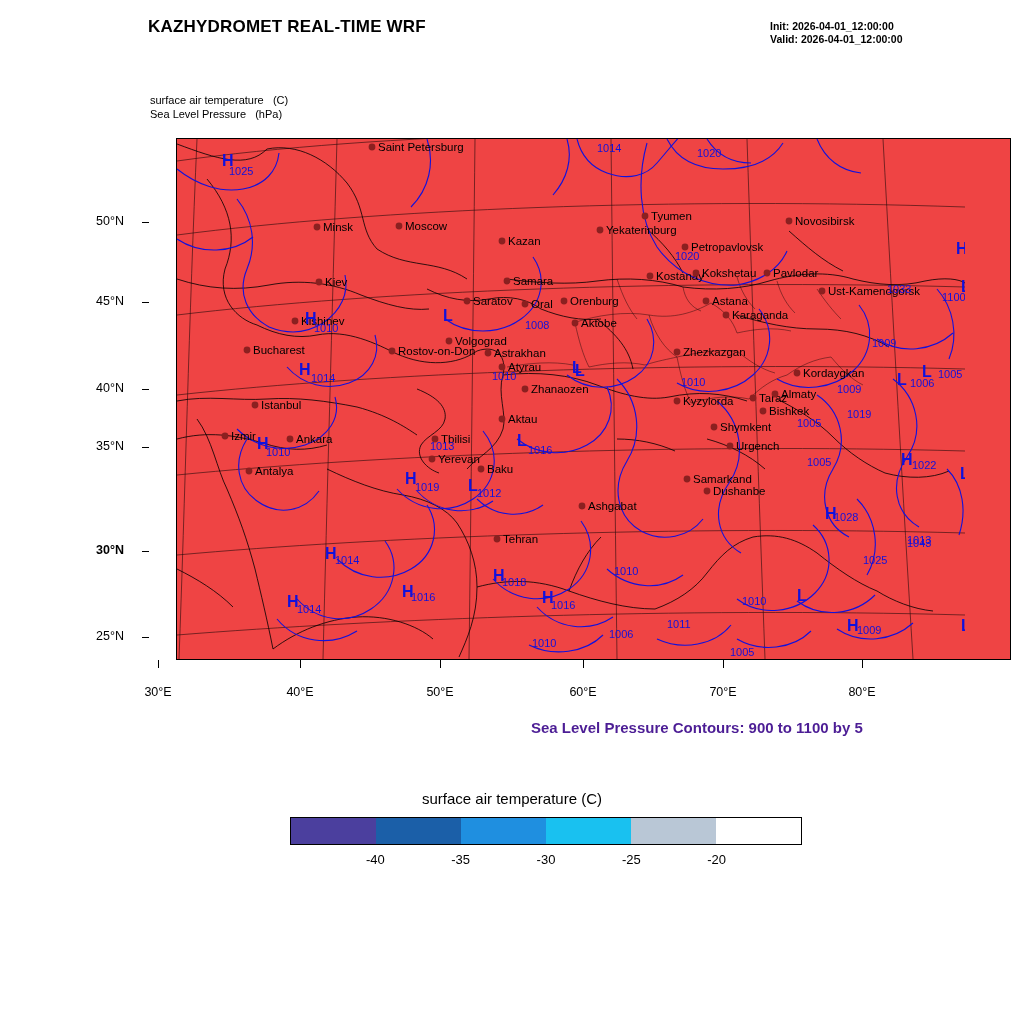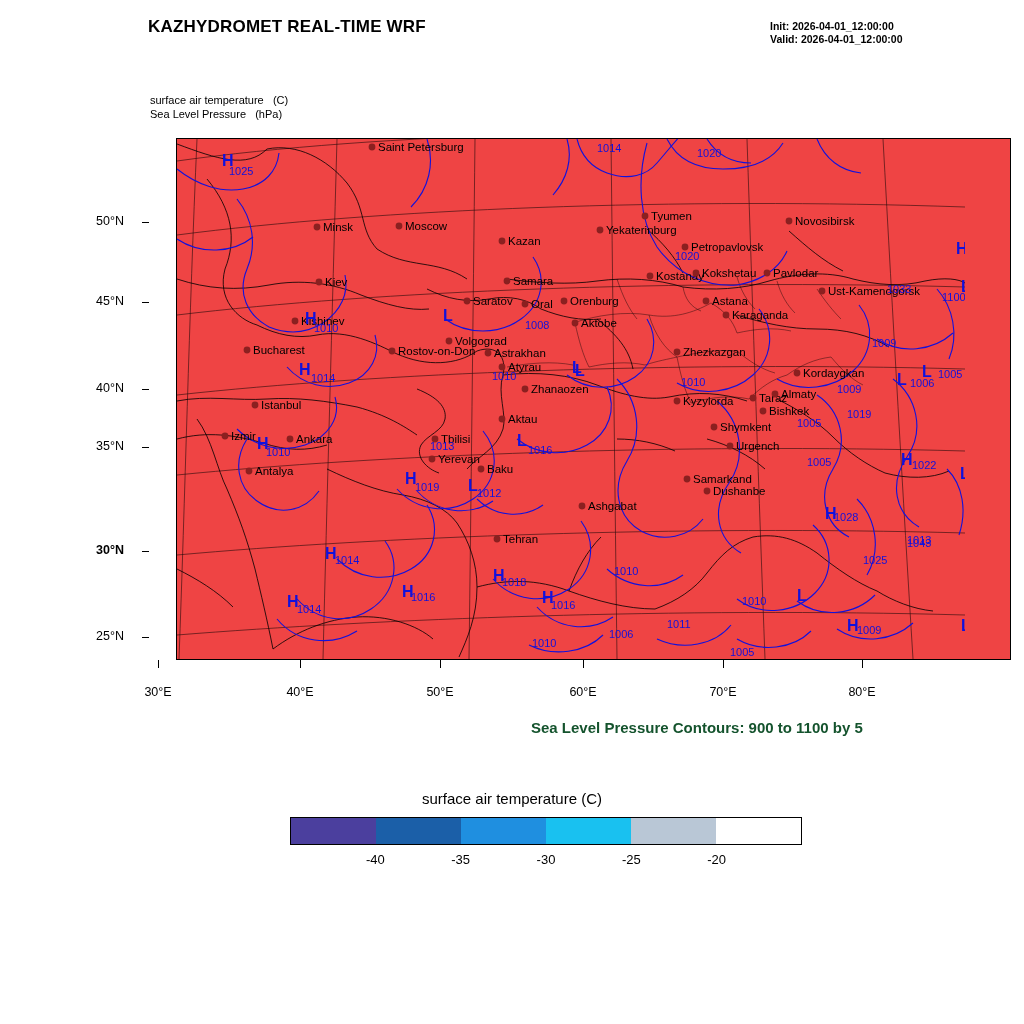--- a/index.html
+++ b/index.html
@@ -24,21 +24,21 @@
     left:148px;top:138px;width:835px;height:522px;
     border:1px solid #000;box-sizing:border-box;background:#ef4444;overflow:hidden;margin-left:28px;
   }
   #map-svg{position:absolute;left:0;top:0;}
   
   .ylab{font-size:12.5px;text-align:center;width:60px;}
   .xlab{font-size:12.5px;text-align:center;width:60px;}
   .tickmark{background:#000;}
   
   #contour-caption{
-    left:531px;top:719px;font-size:15px;color:#14532d;font-weight:bold;
+    left:531px;top:719px;font-size:15px;color:#4c1d95;font-weight:bold;
   }
   
   #cb-title{left:0;top:790px;width:1024px;text-align:center;font-size:15px;}
   #cb-wrap{left:290px;top:817px;width:512px;height:28px;border:1px solid #000;box-sizing:border-box;display:flex;}
   #cb-wrap div{flex:1 1 0;height:100%;}
   .cb-tick{position:absolute;top:852px;font-size:13px;text-align:center;width:60px;}
   
   #footer{
     left:150px;top:952px;font-size:9.5px;font-weight:bold;line-height:13px;
   }

